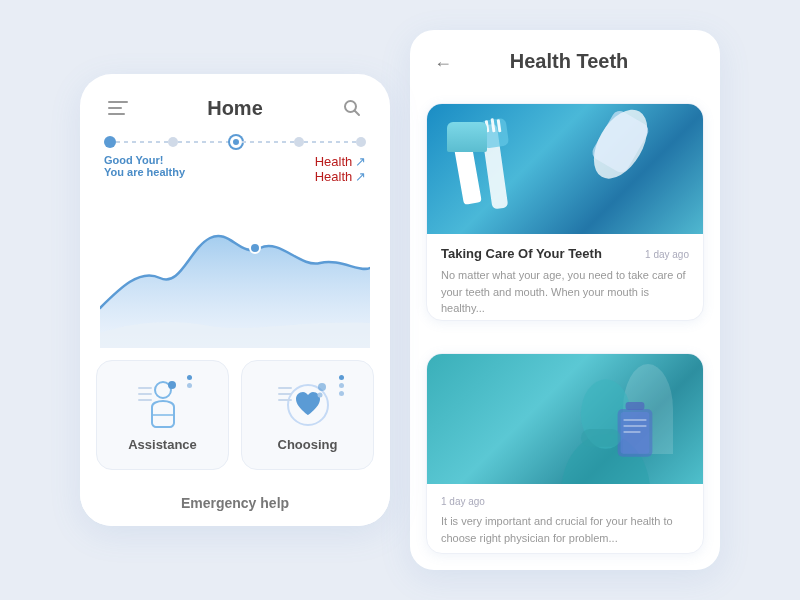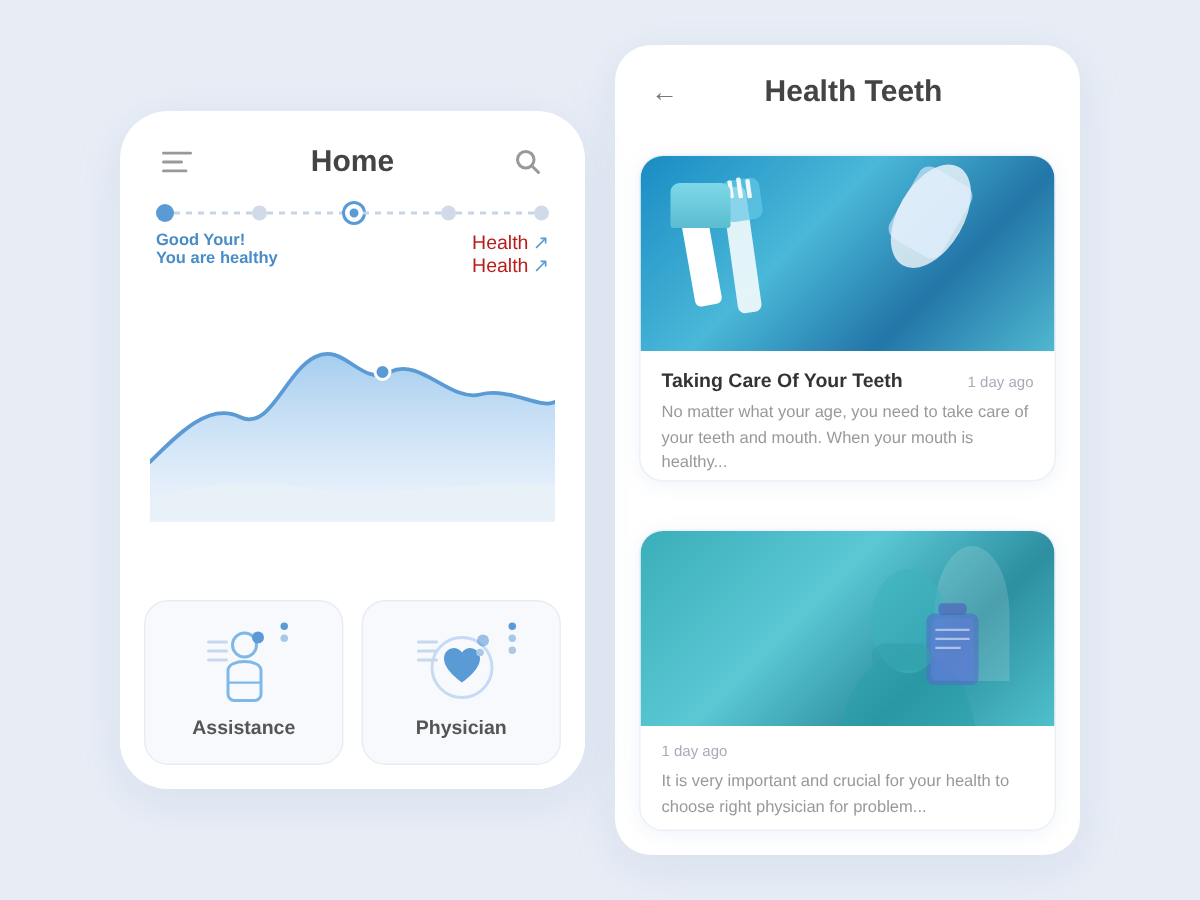--- a/index.html
+++ b/index.html
@@ -506,24 +506,27 @@
               <circle cx="40" cy="8" r="4" fill="#5b9bd5" opacity="0.6"></circle>
               <circle cx="38" cy="16" r="2.5" fill="#a8c8e8"></circle>
             </svg>
             <div style="position:absolute; right:-10px; top: -4px;">
               <div class="dot-sm blue"></div>
               <div class="dot-sm"></div>
               <div class="dot-sm"></div>
             </div>
           </div>
         </div>
-        <div class="card-label">Physician</div>
-      </div>
-    </div>
-
+        <div class="card-label">Choosing</div>
+      </div>
+    </div>
+
+    <div class="emergency-section">
+      <span class="emergency-text">Emergency help</span>
+    </div>
   </div>
 </div>
 
 <div class="right-panel">
 
   <div class="right-header">
     <div class="back-btn">←</div>
     <div class="right-title">Health Teeth</div>
   </div>
 

